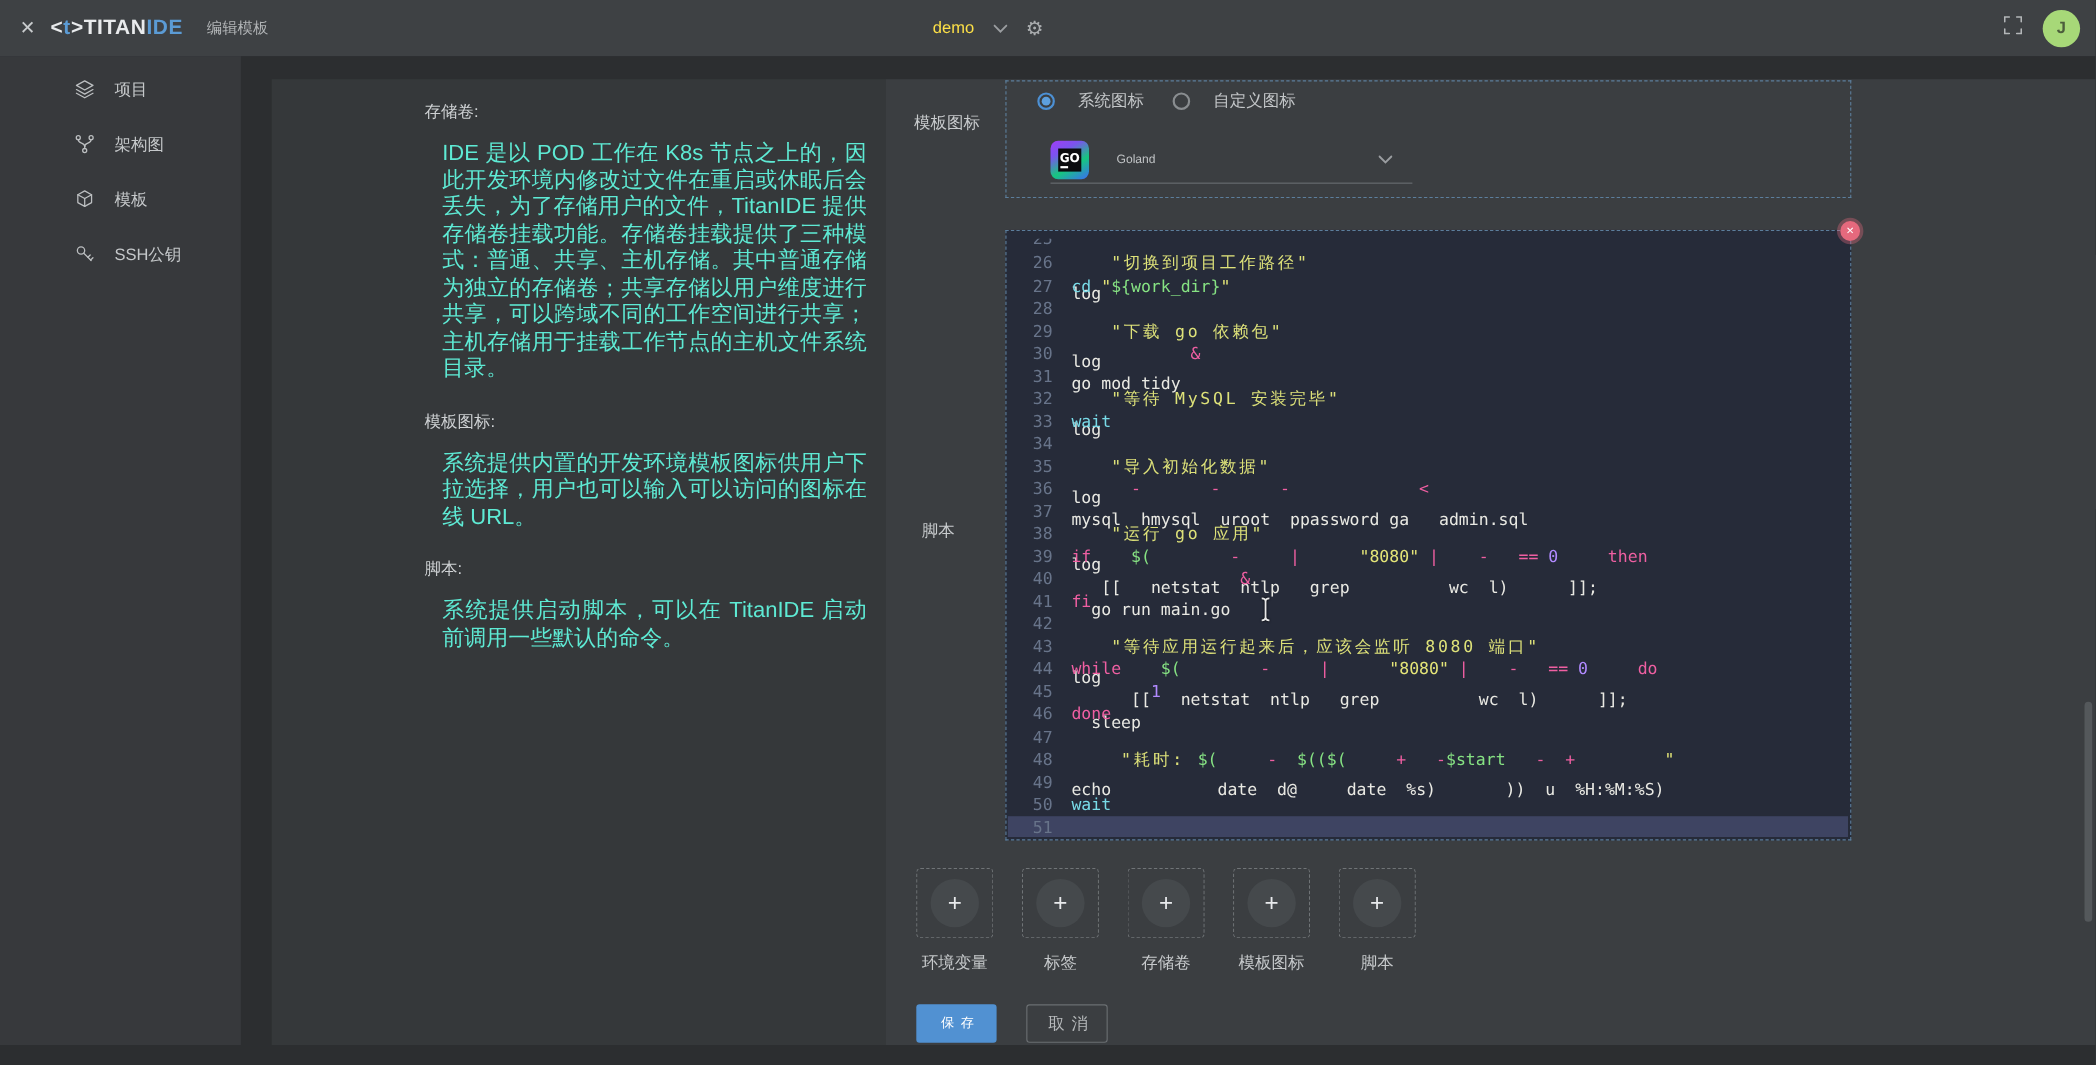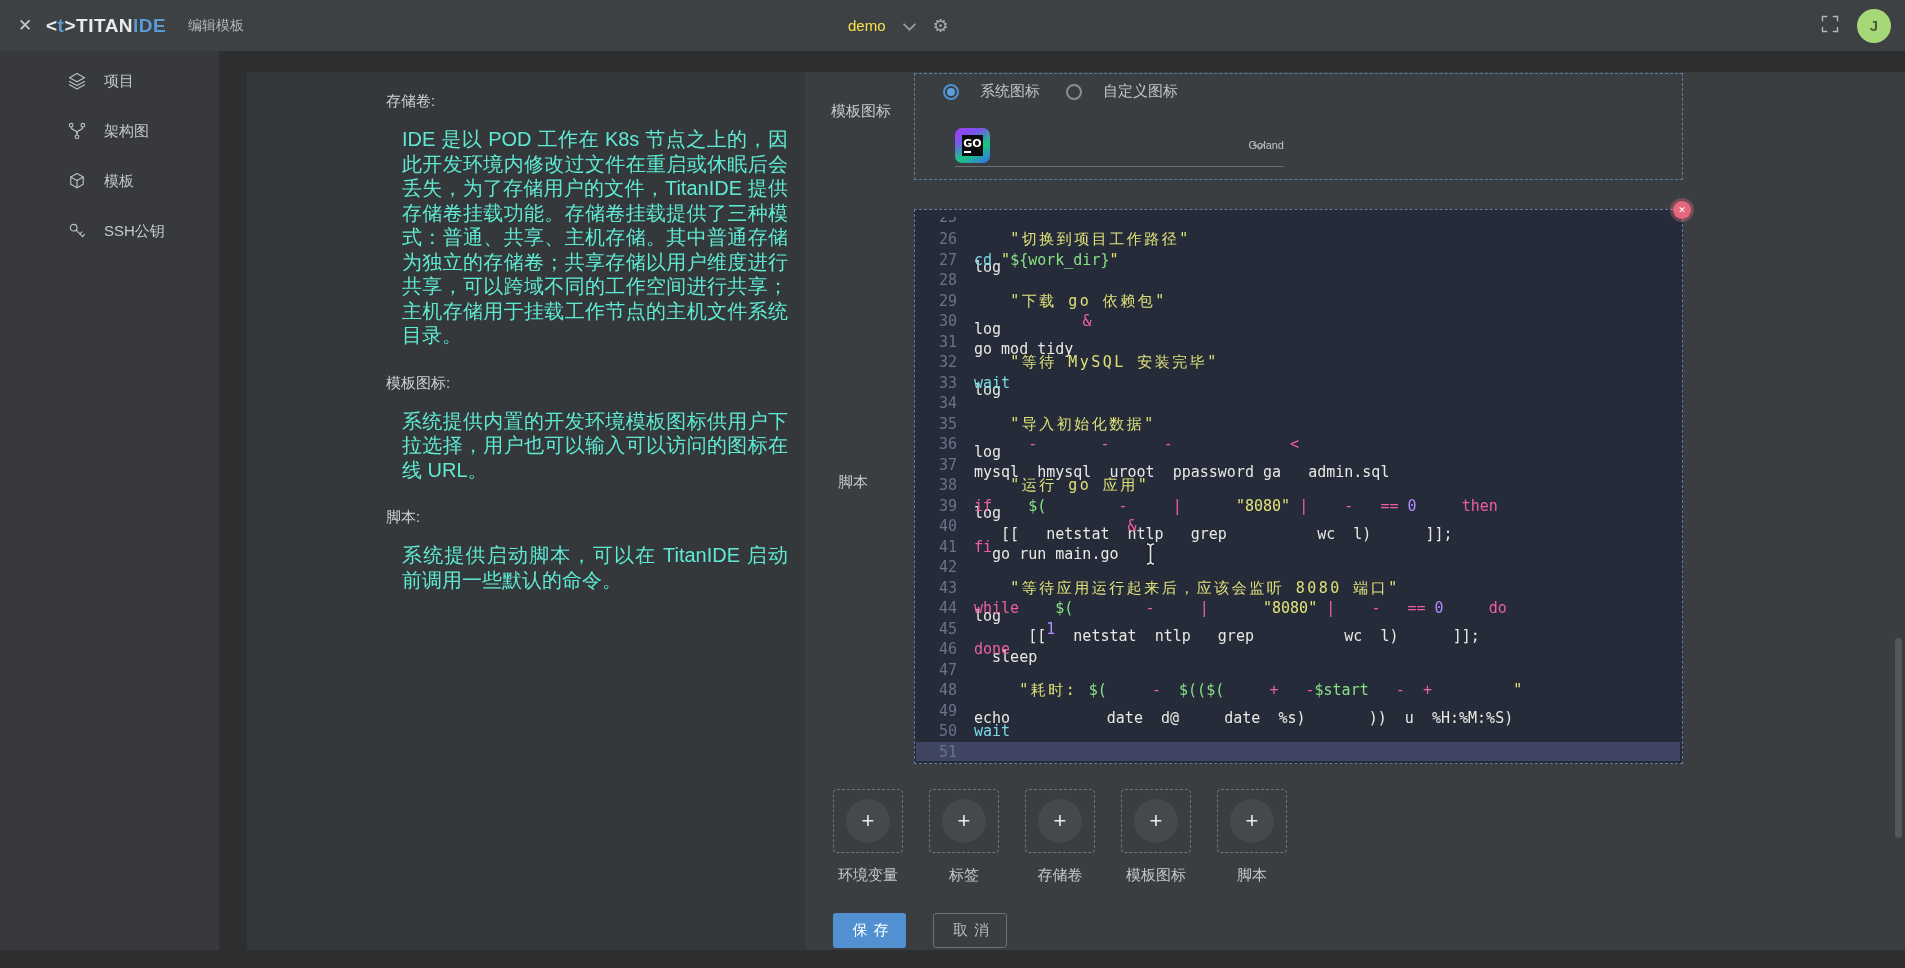--- a/index.html
+++ b/index.html
@@ -49,21 +49,21 @@
     border:1px dashed #5c7e9c; }
   #radio-row { position:absolute; left:28px; top:8px; display:flex; align-items:center; gap:26px; }
   .radio { display:flex; align-items:center; gap:21px; cursor:pointer; }
   .radio .circle { width:16px; height:16px; border-radius:50%; position:relative; }
   .radio.sel .circle { border:2px solid #4c90d4; }
   .radio.sel .circle::after { content:""; position:absolute; left:2px; top:2px; width:8px; height:8px;
     border-radius:50%; background:#5d9fdd; }
   .radio.unsel .circle { border:2px solid #898d90; }
   .radio .rlabel { color:#c2c5c7; font-size:15px; }
   #icon-select { position:absolute; left:40px; top:50px; width:329px; height:43px;
-    border-bottom:1px solid #6a6e72; display:flex; align-items:center; gap:25px; cursor:pointer;justify-content:space-between; }
+    border-bottom:1px solid #6a6e72; display:flex; align-items:center; gap:25px; cursor:pointer; }
   #go-icon { width:35px; height:35px; border-radius:7px; position:relative;
     background:linear-gradient(150deg,#a13df7 0%,#7b53ef 28%,#16c77f 62%,#3b6cf5 100%); }
   #go-icon .inner { position:absolute; left:7px; top:7px; width:21px; height:21px; background:#0b0b0e;
     display:flex; flex-direction:column; align-items:center; justify-content:center; }
   #go-icon .go { color:#fff; font-weight:700; font-size:11px; line-height:11px;
     font-family:"DejaVu Sans",sans-serif; }
   #go-icon .bar { width:7px; height:2px; background:#fff; margin-top:2px; align-self:flex-start; margin-left:2px; }
   #icon-select .val { color:#c0c3c5; font-size:11px; }
   #icon-select .chev { position:absolute; right:18px; }
   .chev svg { width:13px; height:8px; stroke:#9a9da0; fill:none; stroke-width:1.6; stroke-linecap:round; }
@@ -97,21 +97,21 @@
   .add-box { position:absolute; top:717px; width:70px; height:64px; border:1px dashed #707477;
     border-radius:4px; display:flex; align-items:center; justify-content:center; cursor:pointer; }
   .add-box .plus-circ { width:44px; height:44px; border-radius:50%; background:#45494c;
     display:flex; align-items:center; justify-content:center; color:#e8eaec; font-size:22px;
     font-weight:300; line-height:1; }
   .add-label { position:absolute; top:794px; width:70px; text-align:center; color:#c6c9cb; font-size:15px;
     white-space:nowrap; }
 
   
   #save-btn { position:absolute; left:28px; top:841px; width:73px; height:35px; background:#5191d2;
-    border:none; border-radius:3px; color:#fff; font-size:15px; letter-spacing:6px; padding-left:8px;
+    border:none; border-radius:3px; color:#fff; font-size:12px; letter-spacing:6px; padding-left:8px;
     cursor:pointer; font-family:inherit; }
   #cancel-btn { position:absolute; left:128px; top:841px; width:74px; height:35px; background:transparent;
     border:1px solid #6b6f72; border-radius:3px; color:#b6b9bb; font-size:15px; letter-spacing:6px;
     padding-left:8px; cursor:pointer; font-family:inherit; }
 
   
   #scroll-thumb { position:absolute; right:3px; top:638px; width:7px; height:200px; background:#54585b;
     border-radius:4px; z-index:40; cursor:pointer; }
 
   .fs svg { width:20px; height:20px; stroke:#b3b6b8; fill:none; stroke-width:1.7; stroke-linecap:round; }

